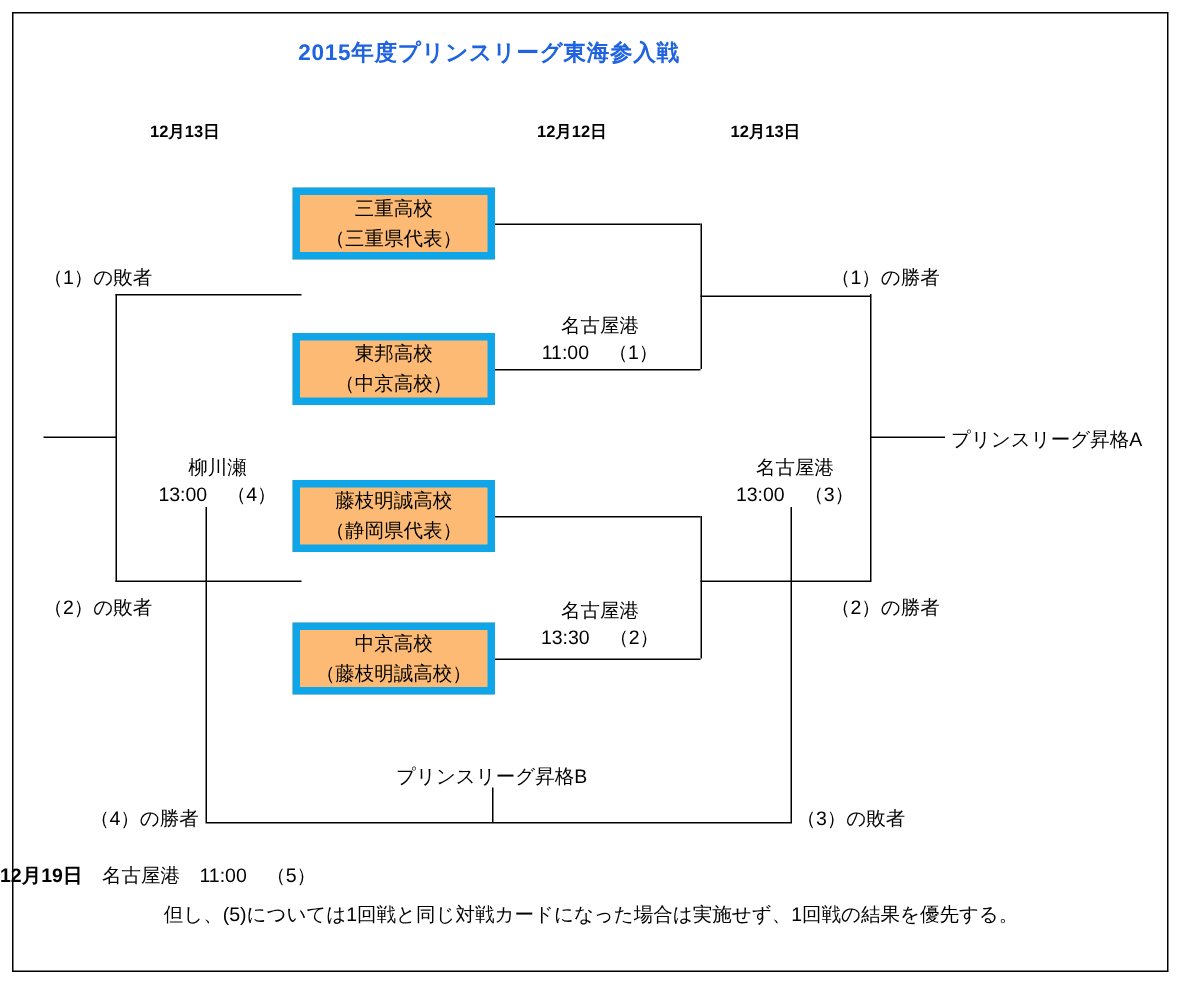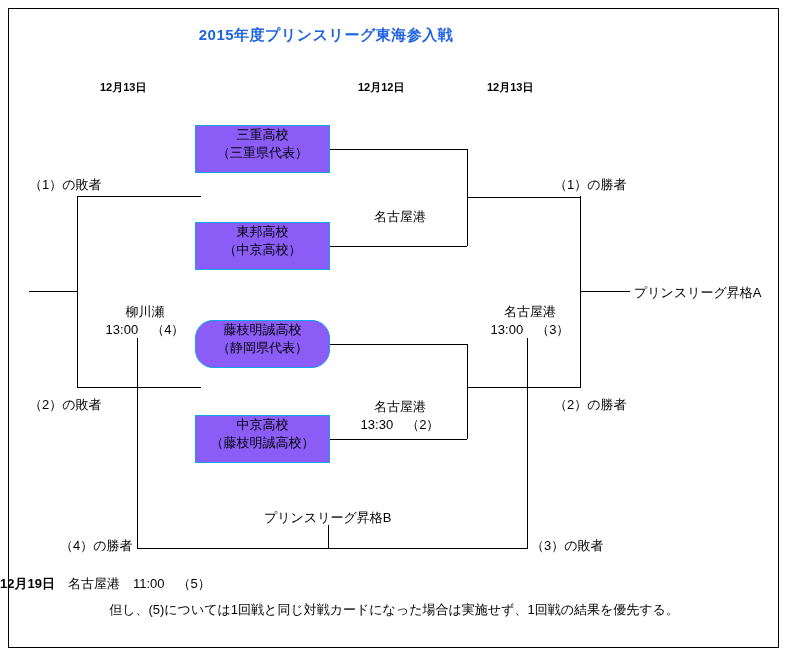--- a/index.html
+++ b/index.html
@@ -40,27 +40,27 @@
   }
   .datehdr {
     position: absolute;
     font-size: 11px;
     font-weight: bold;
     color: #000000;
     white-space: nowrap;
   }
   .teambox {
     position: absolute;
-    background: #8b5cf6;
-    border: 1px solid #0ea5e9;
+    background: #fdba74;
+    border: 5px solid #0ea5e9;
     box-sizing: border-box;
     display: flex;
     flex-direction: column;
     align-items: center;
-    justify-content: flex-start;
+    justify-content: space-between;
     font-size: 13px;
     color: #000000;
     line-height: 1.42;
     white-space: nowrap;
   }
   .matchlbl {
     position: absolute;
     text-align: center;
     font-size: 13px;
     color: #000000;
@@ -133,40 +133,41 @@
   <div class="teambox" style="left:195px; top:125px; width:135px; height:48px;">
     <span class="ln">三重高校</span>
     <span class="ln">（三重県代表）</span>
   </div>
 
   <div class="teambox" style="left:195px; top:222px; width:135px; height:48px;">
     <span class="ln">東邦高校</span>
     <span class="ln">（中京高校）</span>
   </div>
 
-  <div class="teambox" style="left:195px; top:320px; width:135px; height:48px;border-radius:18px;">
+  <div class="teambox" style="left:195px; top:320px; width:135px; height:48px;">
     <span class="ln">藤枝明誠高校</span>
     <span class="ln">（静岡県代表）</span>
   </div>
 
   <div class="teambox" style="left:195px; top:415px; width:135px; height:48px;">
     <span class="ln">中京高校</span>
     <span class="ln">（藤枝明誠高校）</span>
   </div>
 
   <div class="hline" style="left:330px; top:149px; width:137px;"></div>
 
   <div class="hline" style="left:330px; top:246px; width:137px;"></div>
 
   <div class="vline" style="left:467px; top:149px; height:97px;"></div>
 
   <div class="hline" style="left:467px; top:197px; width:113px;"></div>
 
   <div class="matchlbl" style="left:340px; top:176px; width:120px;">
     <span class="ln">名古屋港</span>
+    <span class="ln">11:00　（1）</span>
   </div>
 
   <div class="hline" style="left:330px; top:344px; width:137px;"></div>
   <div class="hline" style="left:330px; top:439px; width:137px;"></div>
   <div class="vline" style="left:467px; top:344px; height:95px;"></div>
   <div class="hline" style="left:467px; top:387px; width:113px;"></div>
 
   <div class="matchlbl" style="left:340px; top:366px; width:120px;">
     <span class="ln">名古屋港</span>
     <span class="ln">13:30　（2）</span>

